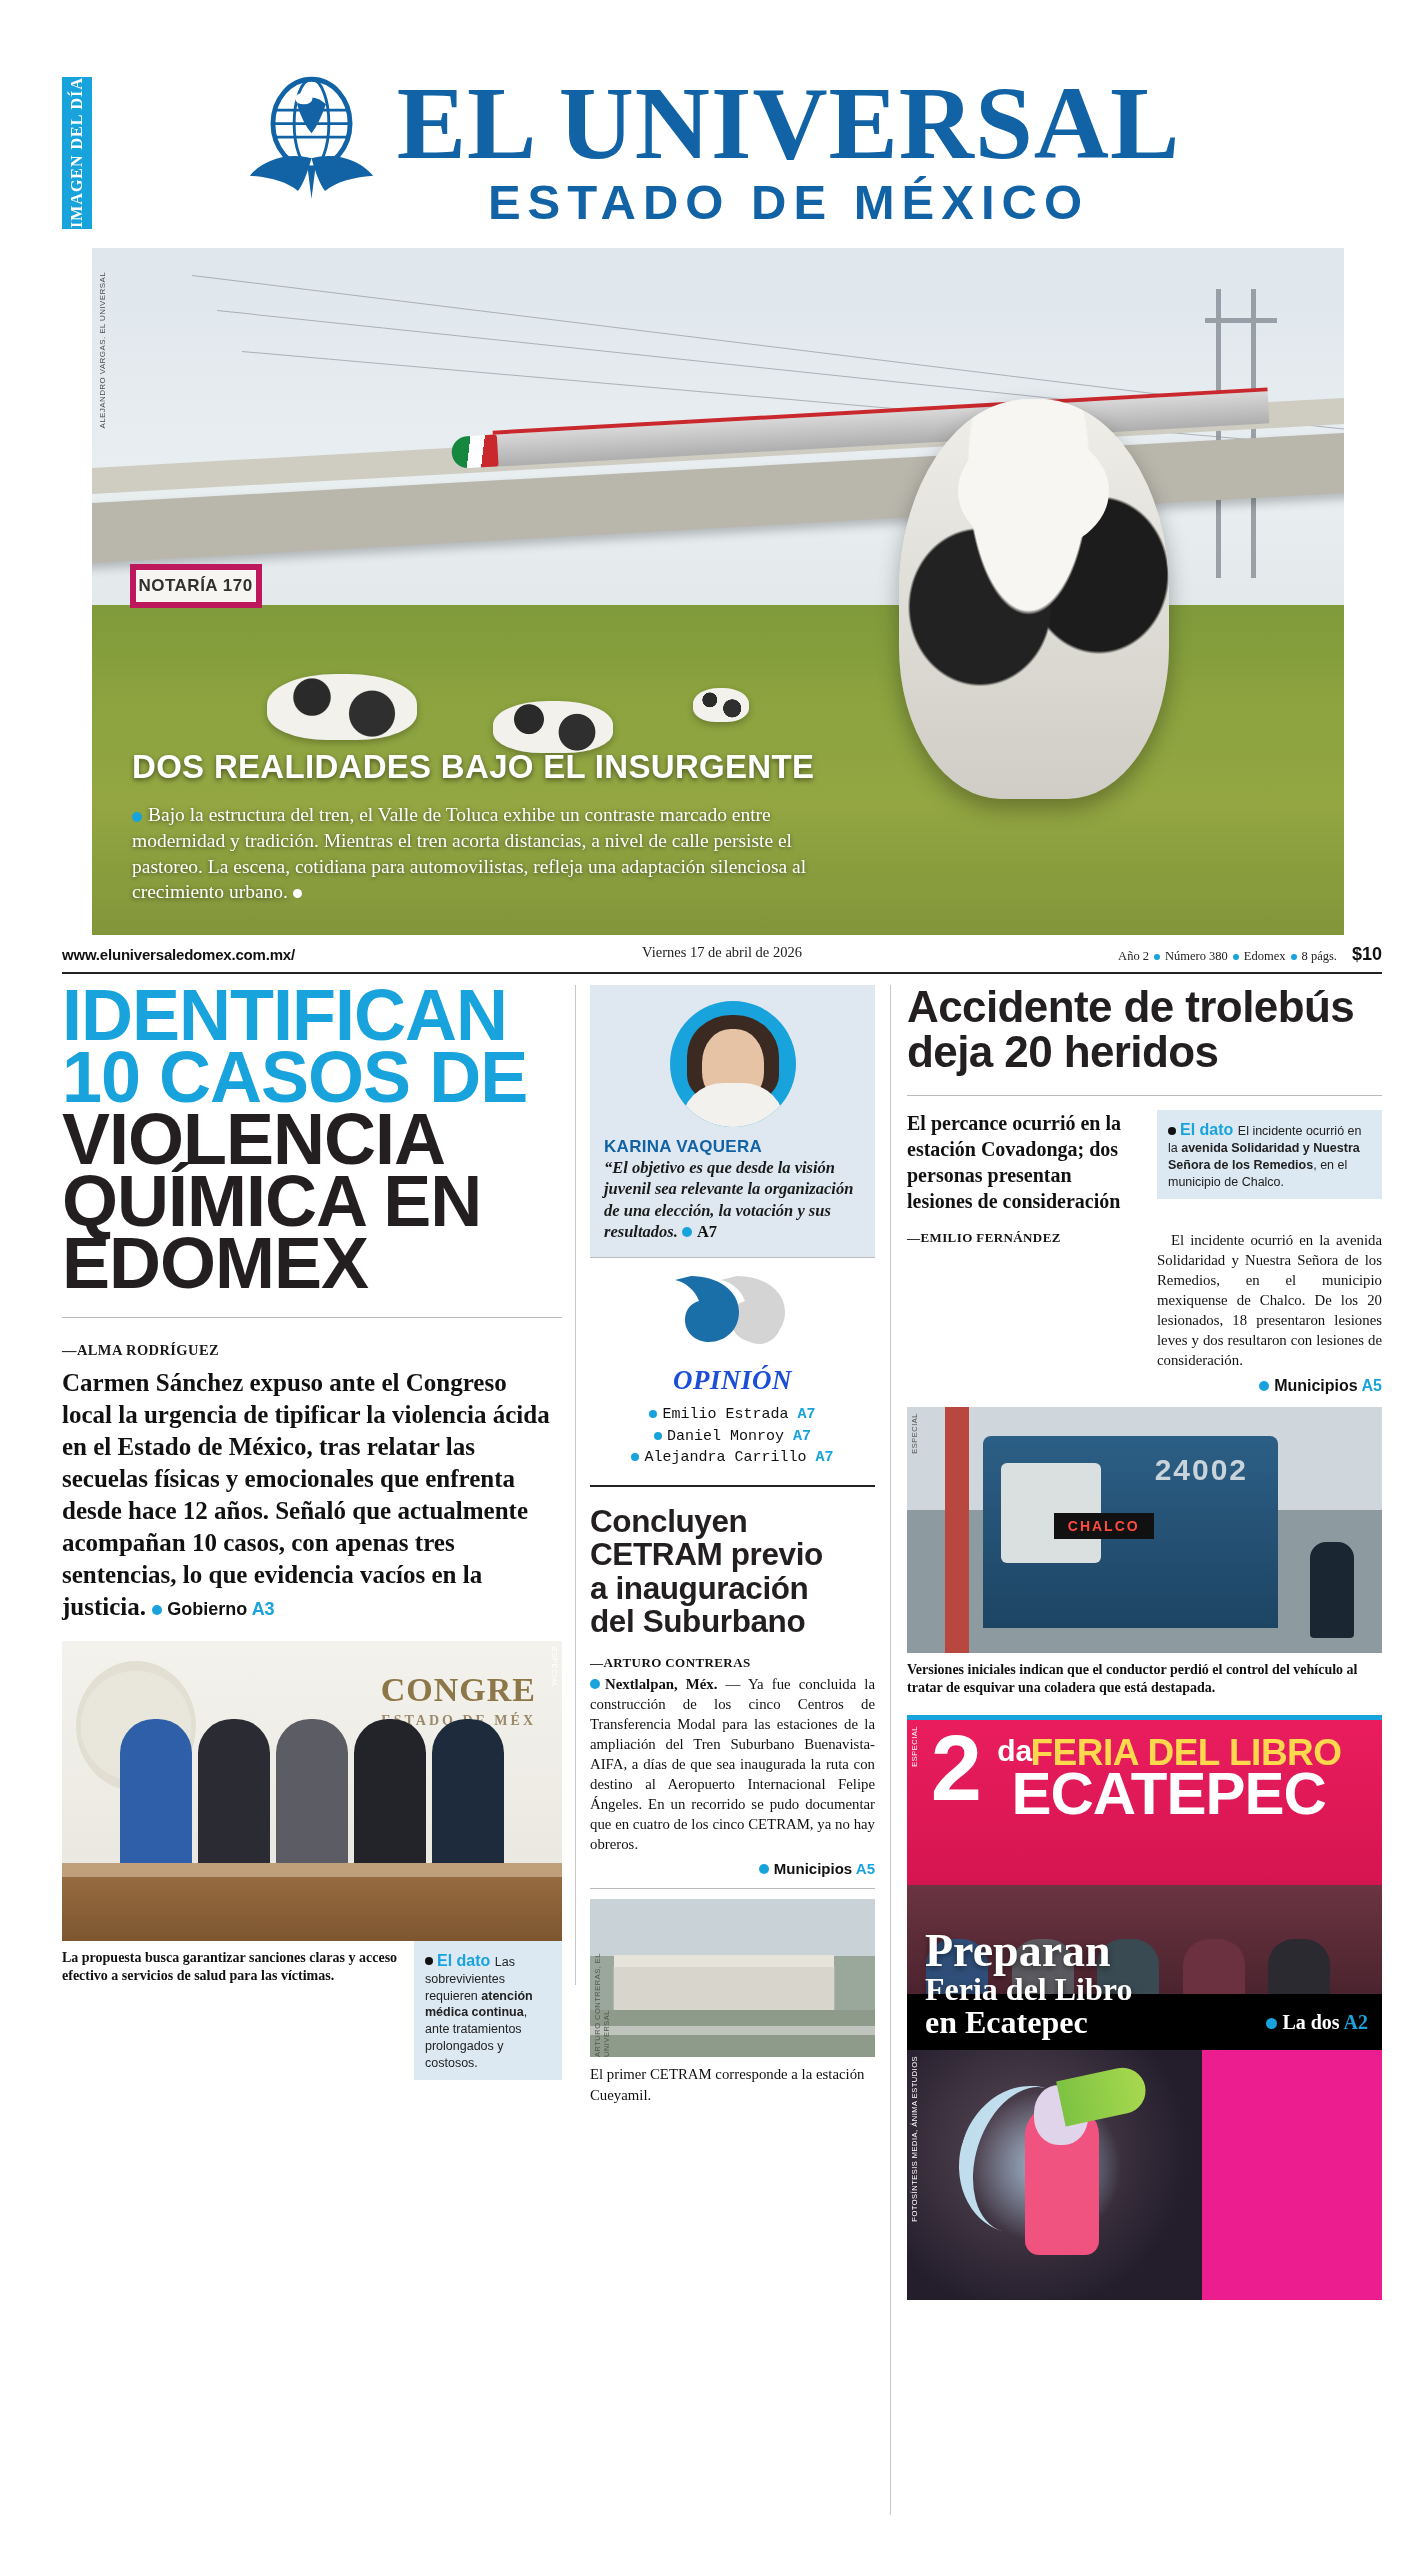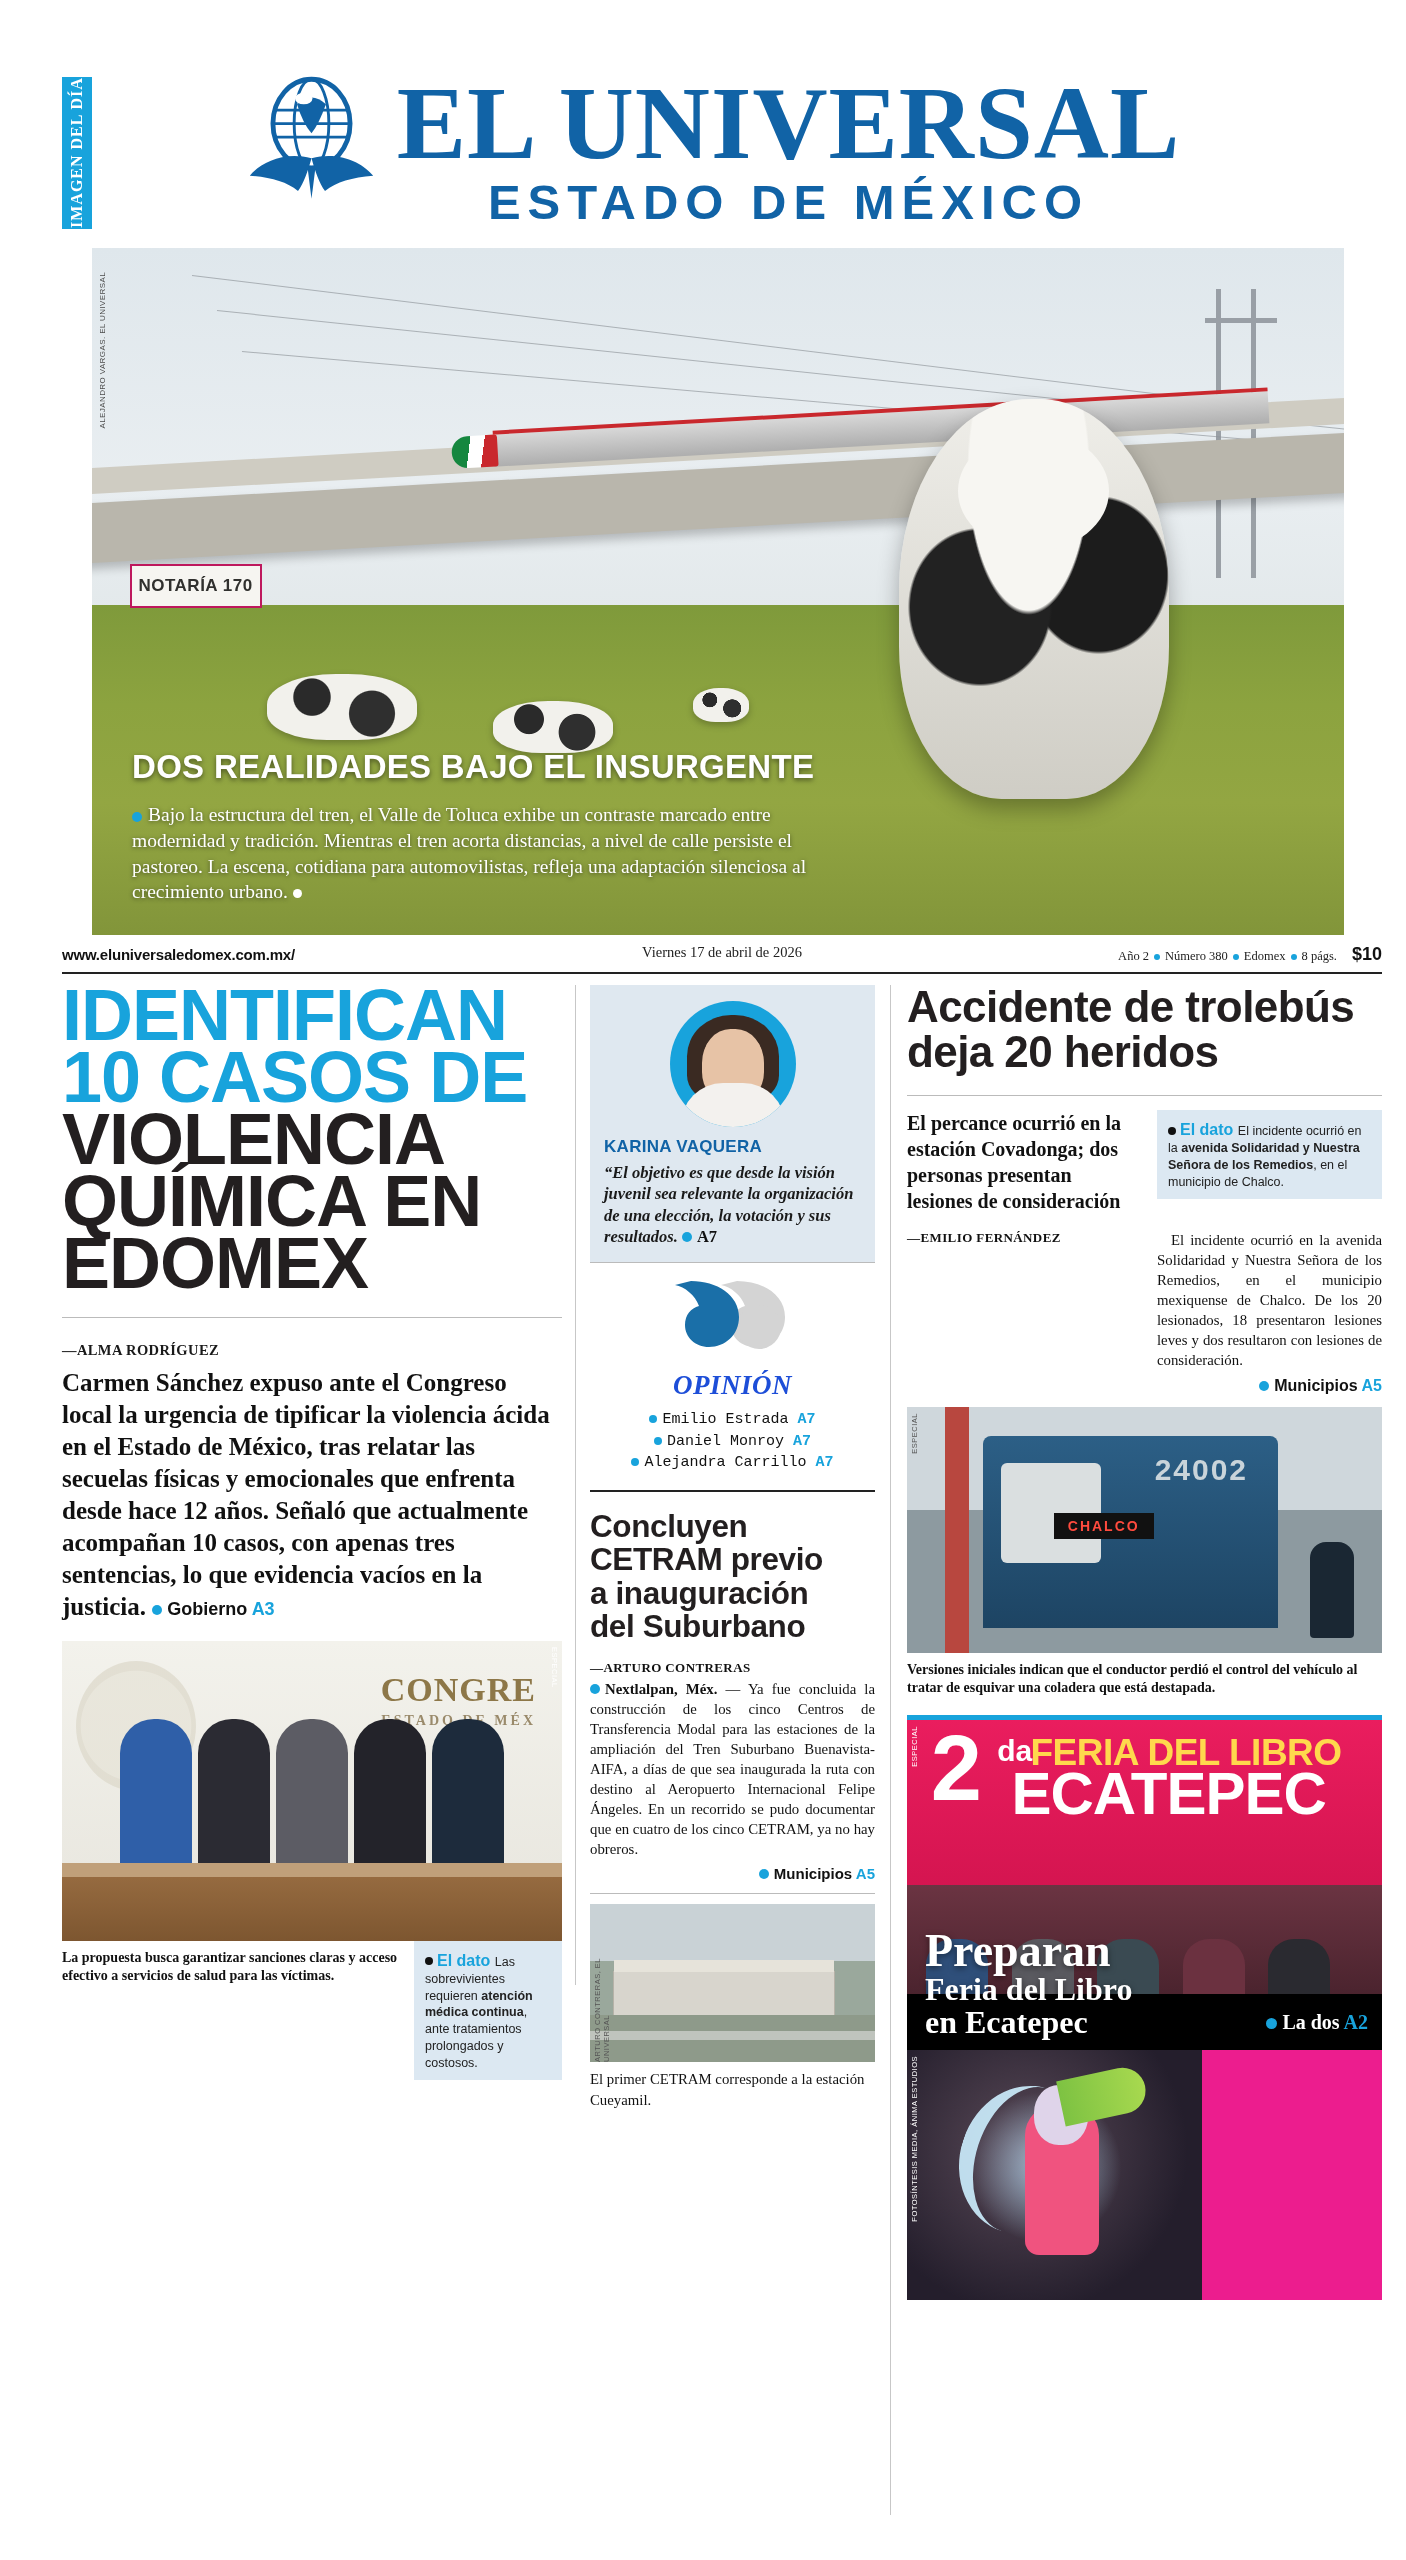--- a/index.html
+++ b/index.html
@@ -148,21 +148,21 @@
       radial-gradient(ellipse at 74% 44%, #1c1c1c 0 24%, transparent 25%),
       linear-gradient(#efeee9, #cfcdc5);
     box-shadow: 0 10px 22px rgba(0,0,0,.3);
   }
   .cow-big:after {
     content:""; position:absolute; left:22%; top:8%; width:56%; height:30%;
     border-radius:50%; background:#f7f6f2;
   }
   .notaria {
     position:absolute; left: 3%; top: 46%; width: 132px; height: 44px;
-    background:#f6f5f1; border:2px solid #be185d;
+    background:#f6f5f1; border:6px solid #be185d;
     font-family:"Liberation Sans", sans-serif; font-weight:bold; font-size:17px;
     color:#30302e; display:flex; align-items:center; justify-content:center;
     letter-spacing:.5px;
   }
 
   .hero-credit {
     position: absolute;
     left: 6px; top: 24px;
     font-family: "Liberation Sans", sans-serif;
     font-size: 8px;
@@ -346,21 +346,21 @@
   .op-av-hair:after {
     content:""; position:absolute; left:50%; top:18px; transform:translateX(-50%);
     width:56px; height:42px; border-radius:44% 44% 50% 50%; background:#e7c3a6;
   }
   .op-av-body {
     position:absolute; left:50%; bottom:0; transform:translateX(-50%);
     width:104px; height:44px; border-radius:42px 42px 0 0; background:#f3f1ee;
   }
   .op-name {
     font-family:"Liberation Sans", sans-serif; font-weight:bold;
-    font-size: 17px; color:#1163A6; letter-spacing:.3px; margin-bottom:5px;
+    font-size: 17px; color:#1163A6; letter-spacing:.3px; 
   }
   .op-quote {
     font-family:"Liberation Serif", serif; font-style: italic; font-weight:bold;
     font-size: 16.5px; line-height:1.3; color:#1a1a1a;
   }
   .op-quote .pg { color:#111; font-style:normal; }
 
   .opinion-mark {
     text-align:center; padding-top: 14px;
   }

